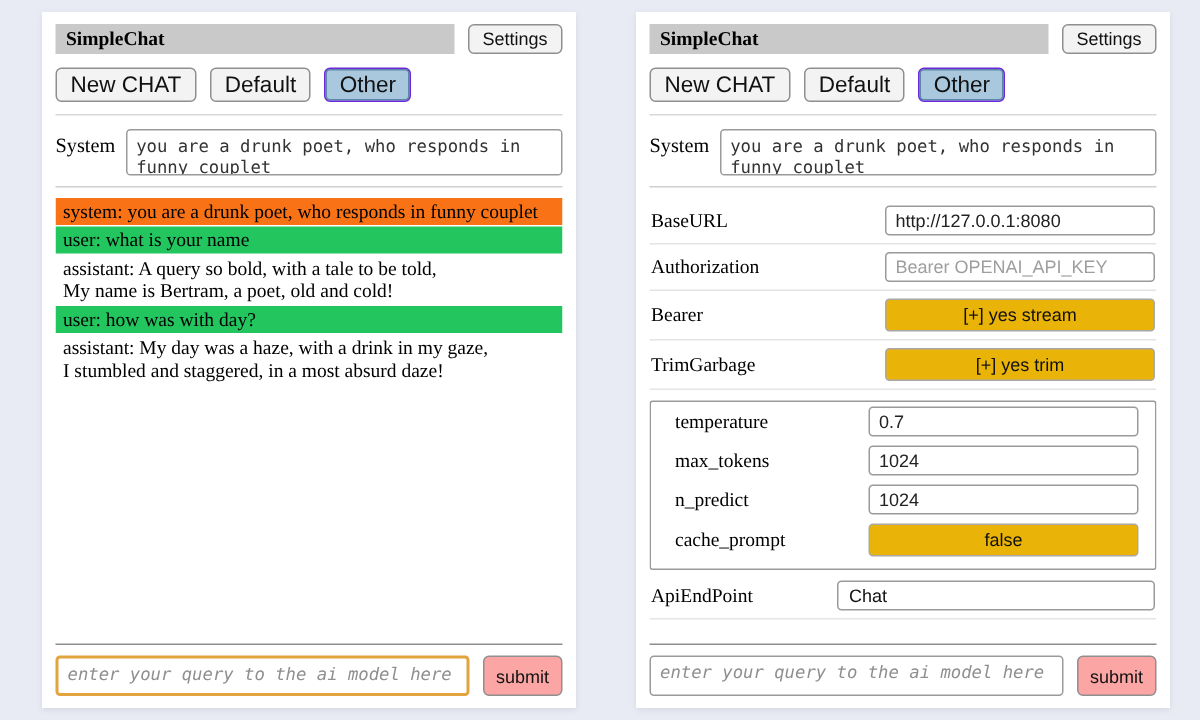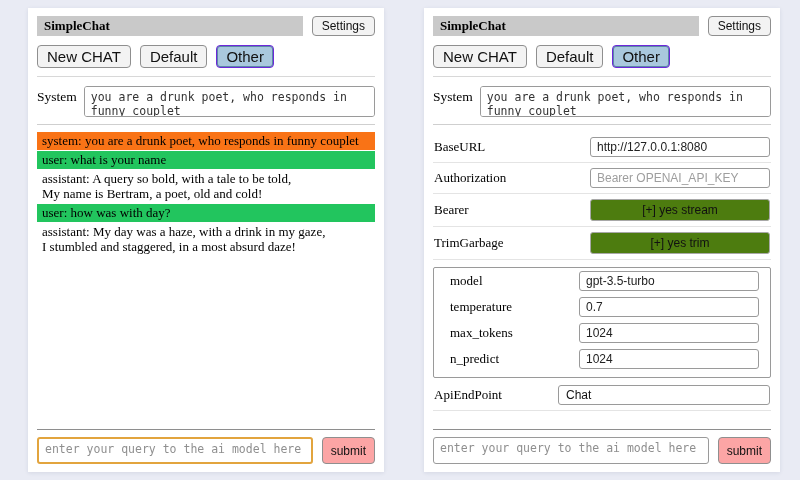--- a/index.html
+++ b/index.html
@@ -89,21 +89,21 @@
   }
   .slabel { font-size: 13px; color: #000; }
   .ctrl { width: 180px; }
   input.ctrl {
     font-family: "Liberation Sans", sans-serif; font-size: 12px;
     border: 1px solid #9a9a9a; border-radius: 3px;
     padding: 2px 6px; color: #222; outline: none;
   }
   input.ctrl::placeholder { color: #9e9e9e; }
   button.ctrl {
-    font-size: 12px; background: #4d7c0f;
+    font-size: 12px; background: #eab308;
     border: 1px solid #a8a8a8; border-radius: 3px;
     padding: 3px 0; text-align: center;
   }
   .fake-select {
     display: flex; justify-content: space-between; align-items: center;
     width: 212px; background: #fff;
     border: 1px solid #9a9a9a; border-radius: 3px;
     padding: 2px 7px;
     font-family: "Liberation Sans", sans-serif; font-size: 12px; color: #111;
     cursor: pointer;
@@ -114,21 +114,21 @@
     margin: 7px 0 2px; padding: 0 10px 5px 10px;
   }
   legend { font-size: 13.5px; padding: 0 4px; color: #000; }
   .frow {
     display: flex; justify-content: space-between; align-items: center;
     padding: 3px 1px 3px 6px;
   }
 
   
   .query-row { display: flex; gap: 9px; margin-top: 7px; align-items: stretch; }
-  .query-input { flex: 1; height: 27px; }
+  .query-input { flex: 1; height: 27px; font-style: italic; }
   .query-input.focused { border: 2px solid #e2a43e; }
   .btn-submit {
     font-size: 12px; background: #fca5a5;
     border: 1px solid #8f8f8f; border-radius: 4px;
     padding: 2px 8px;
   }
 </style>
 </head>
 <body>
 
@@ -212,40 +212,40 @@
       <button class="ctrl">[+] yes stream</button>
     </div>
 
     <div class="srow">
       <span class="slabel">TrimGarbage</span>
       <button class="ctrl">[+] yes trim</button>
     </div>
 
     <fieldset>
 
-      <div class="frow">
-        <span class="slabel">model</span>
-        <input class="ctrl" type="text" value="gpt-3.5-turbo" style="">
-      </div>
 
       <div class="frow">
         <span class="slabel">temperature</span>
         <input class="ctrl" type="text" value="0.7" style="">
       </div>
 
       <div class="frow">
         <span class="slabel">max_tokens</span>
         <input class="ctrl" type="text" value="1024" style="">
       </div>
 
       <div class="frow">
         <span class="slabel">n_predict</span>
         <input class="ctrl" type="text" value="1024" style="">
       </div>
 
+      <div class="frow">
+        <span class="slabel">cache_prompt</span>
+        <button class="ctrl">false</button>
+      </div>
     </fieldset>
 
     <div class="srow">
       <span class="slabel">ApiEndPoint</span>
       <div class="fake-select">
         <span>Chat</span>
 
       </div>
     </div>
 

